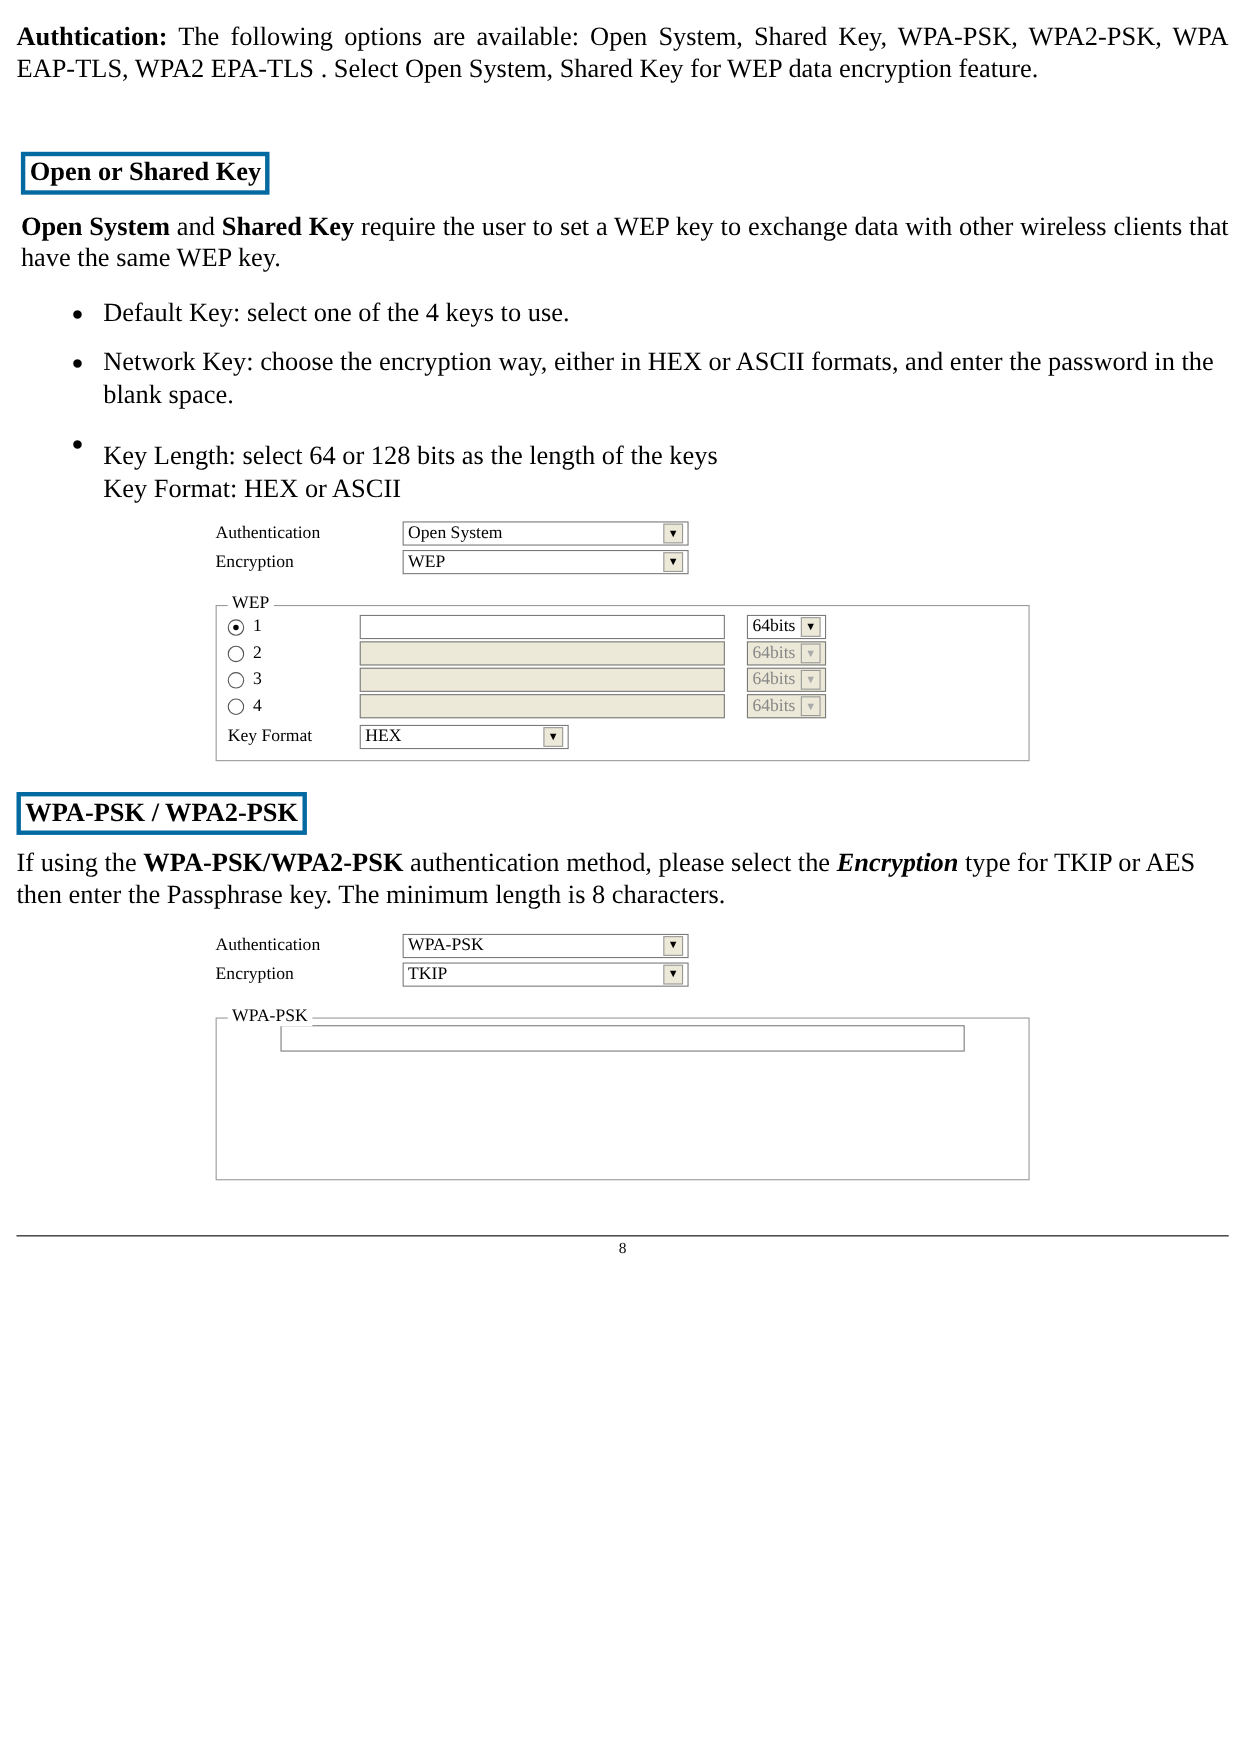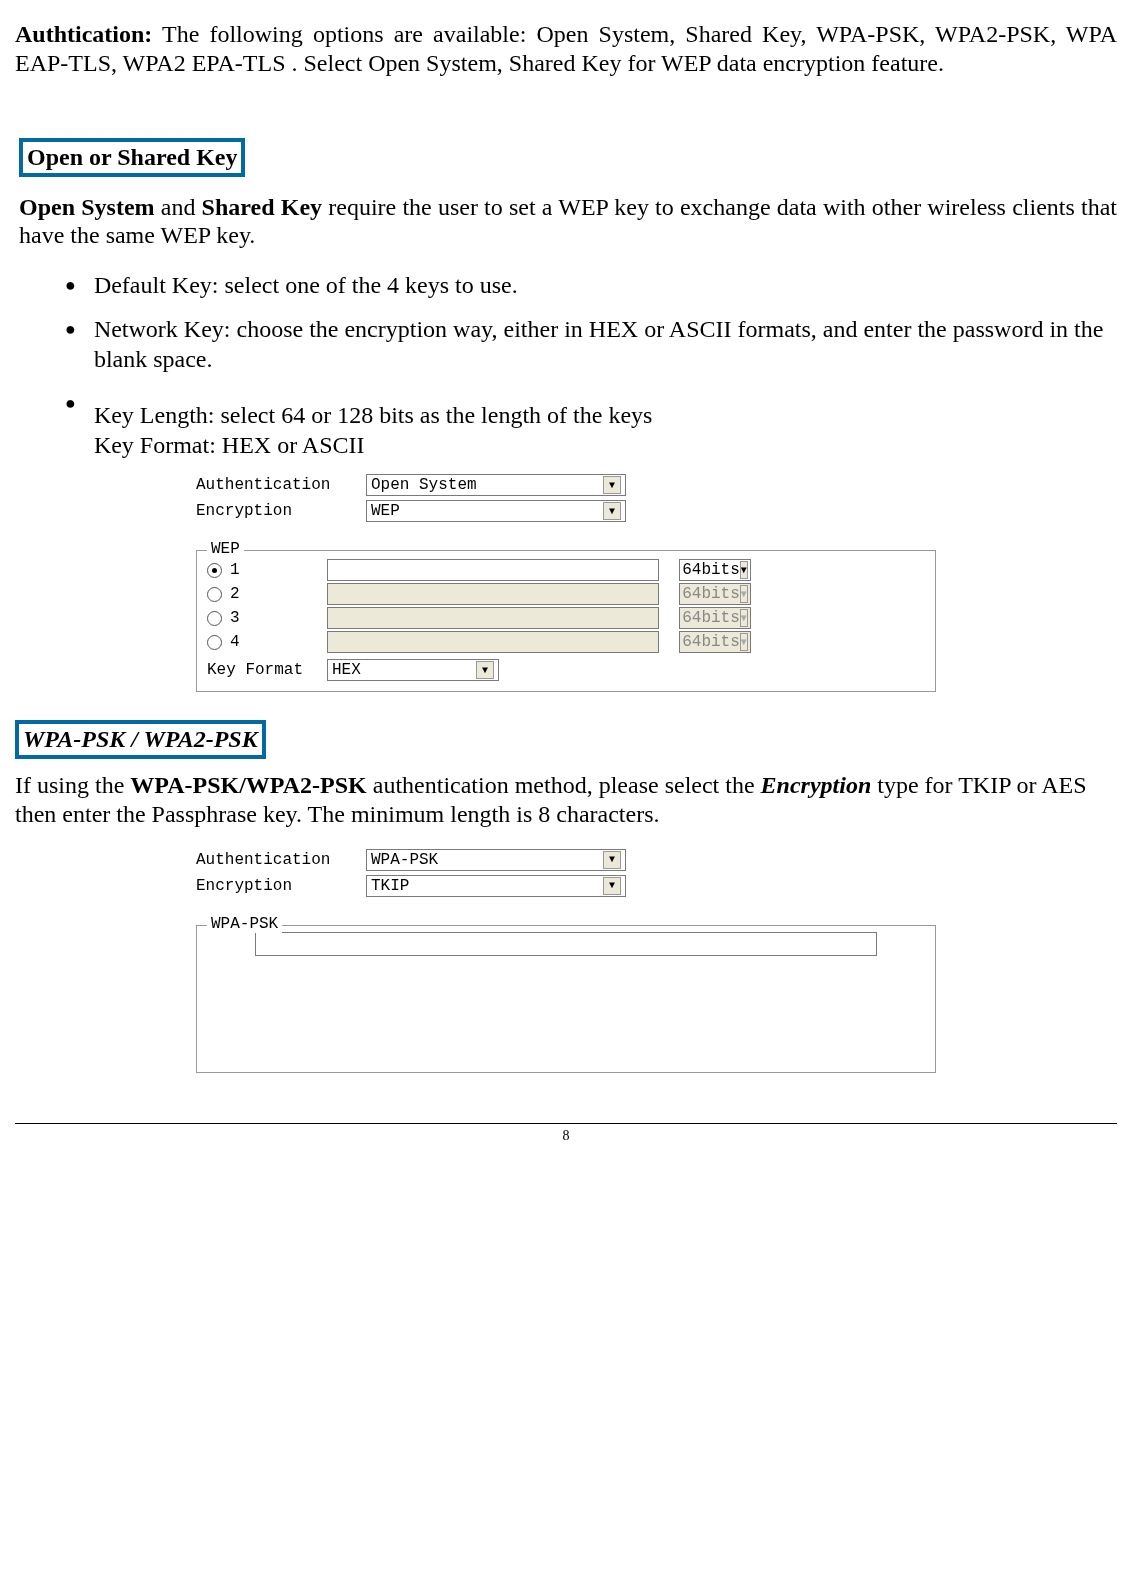--- a/index.html
+++ b/index.html
@@ -36,21 +36,21 @@
   .bullet-dot {
     font-size: 18px;
     margin-right: 18px;
     margin-top: 5px;
   }
   .bullet-text {
     flex: 1;
     line-height: 1.25;
   }
   .ui-panel {
-    font-family: Liberation Mono, monospace;
+    font-family: Liberation Serif, serif;
     font-size: 16px;
     color: #000;
     margin: 4px auto 0 auto;
     width: 740px;
   }
   .ui-row {
     display: flex;
     align-items: center;
     margin: 4px 0;
   }
@@ -61,21 +61,21 @@
     border: 1px solid #7a7a7a;
     background: #fff;
     height: 22px;
     display: flex;
     align-items: center;
     padding: 0 4px;
     box-sizing: border-box;
   }
   .sel-wide { width: 260px; }
   .sel-small { width: 72px; justify-content: center; }
-  .sel-med { width: 172px; justify-content: space-between; }
+  .sel-med { width: 190px; justify-content: space-between; }
   .sel-arrow {
     width: 16px;
     height: 16px;
     background: #ece9d8;
     border: 1px solid #999;
     display: flex;
     align-items: center;
     justify-content: center;
     font-size: 10px;
     margin-left: auto;
@@ -281,21 +281,21 @@
       <span class="lbl">Key Format</span>
       <div class="sel sel-med">
         <span>HEX</span>
         <span class="sel-arrow">▼</span>
       </div>
     </div>
   </div>
 </div>
 
 <div style="margin-top:18px;">
-  <span class="boxed-heading" style="margin-top:10px;font-style:italic;">WPA-PSK / WPA2-PSK</span>
+  <span class="boxed-heading" style="margin-top:10px;">WPA-PSK / WPA2-PSK</span>
 </div>
 
 <div class="para" style="text-align:left; margin-top:4px;">
   <span>If using the </span><b>WPA-PSK/WPA2-PSK</b><span> authentication method, please select the </span><b><i>Encryption</i></b><span> type for TKIP or AES then enter the Passphrase key. The minimum length is 8 characters.</span>
 </div>
 
 <div class="ui-panel">
   <div class="ui-row">
     <span class="ui-label">Authentication</span>
     <div class="sel sel-wide">

